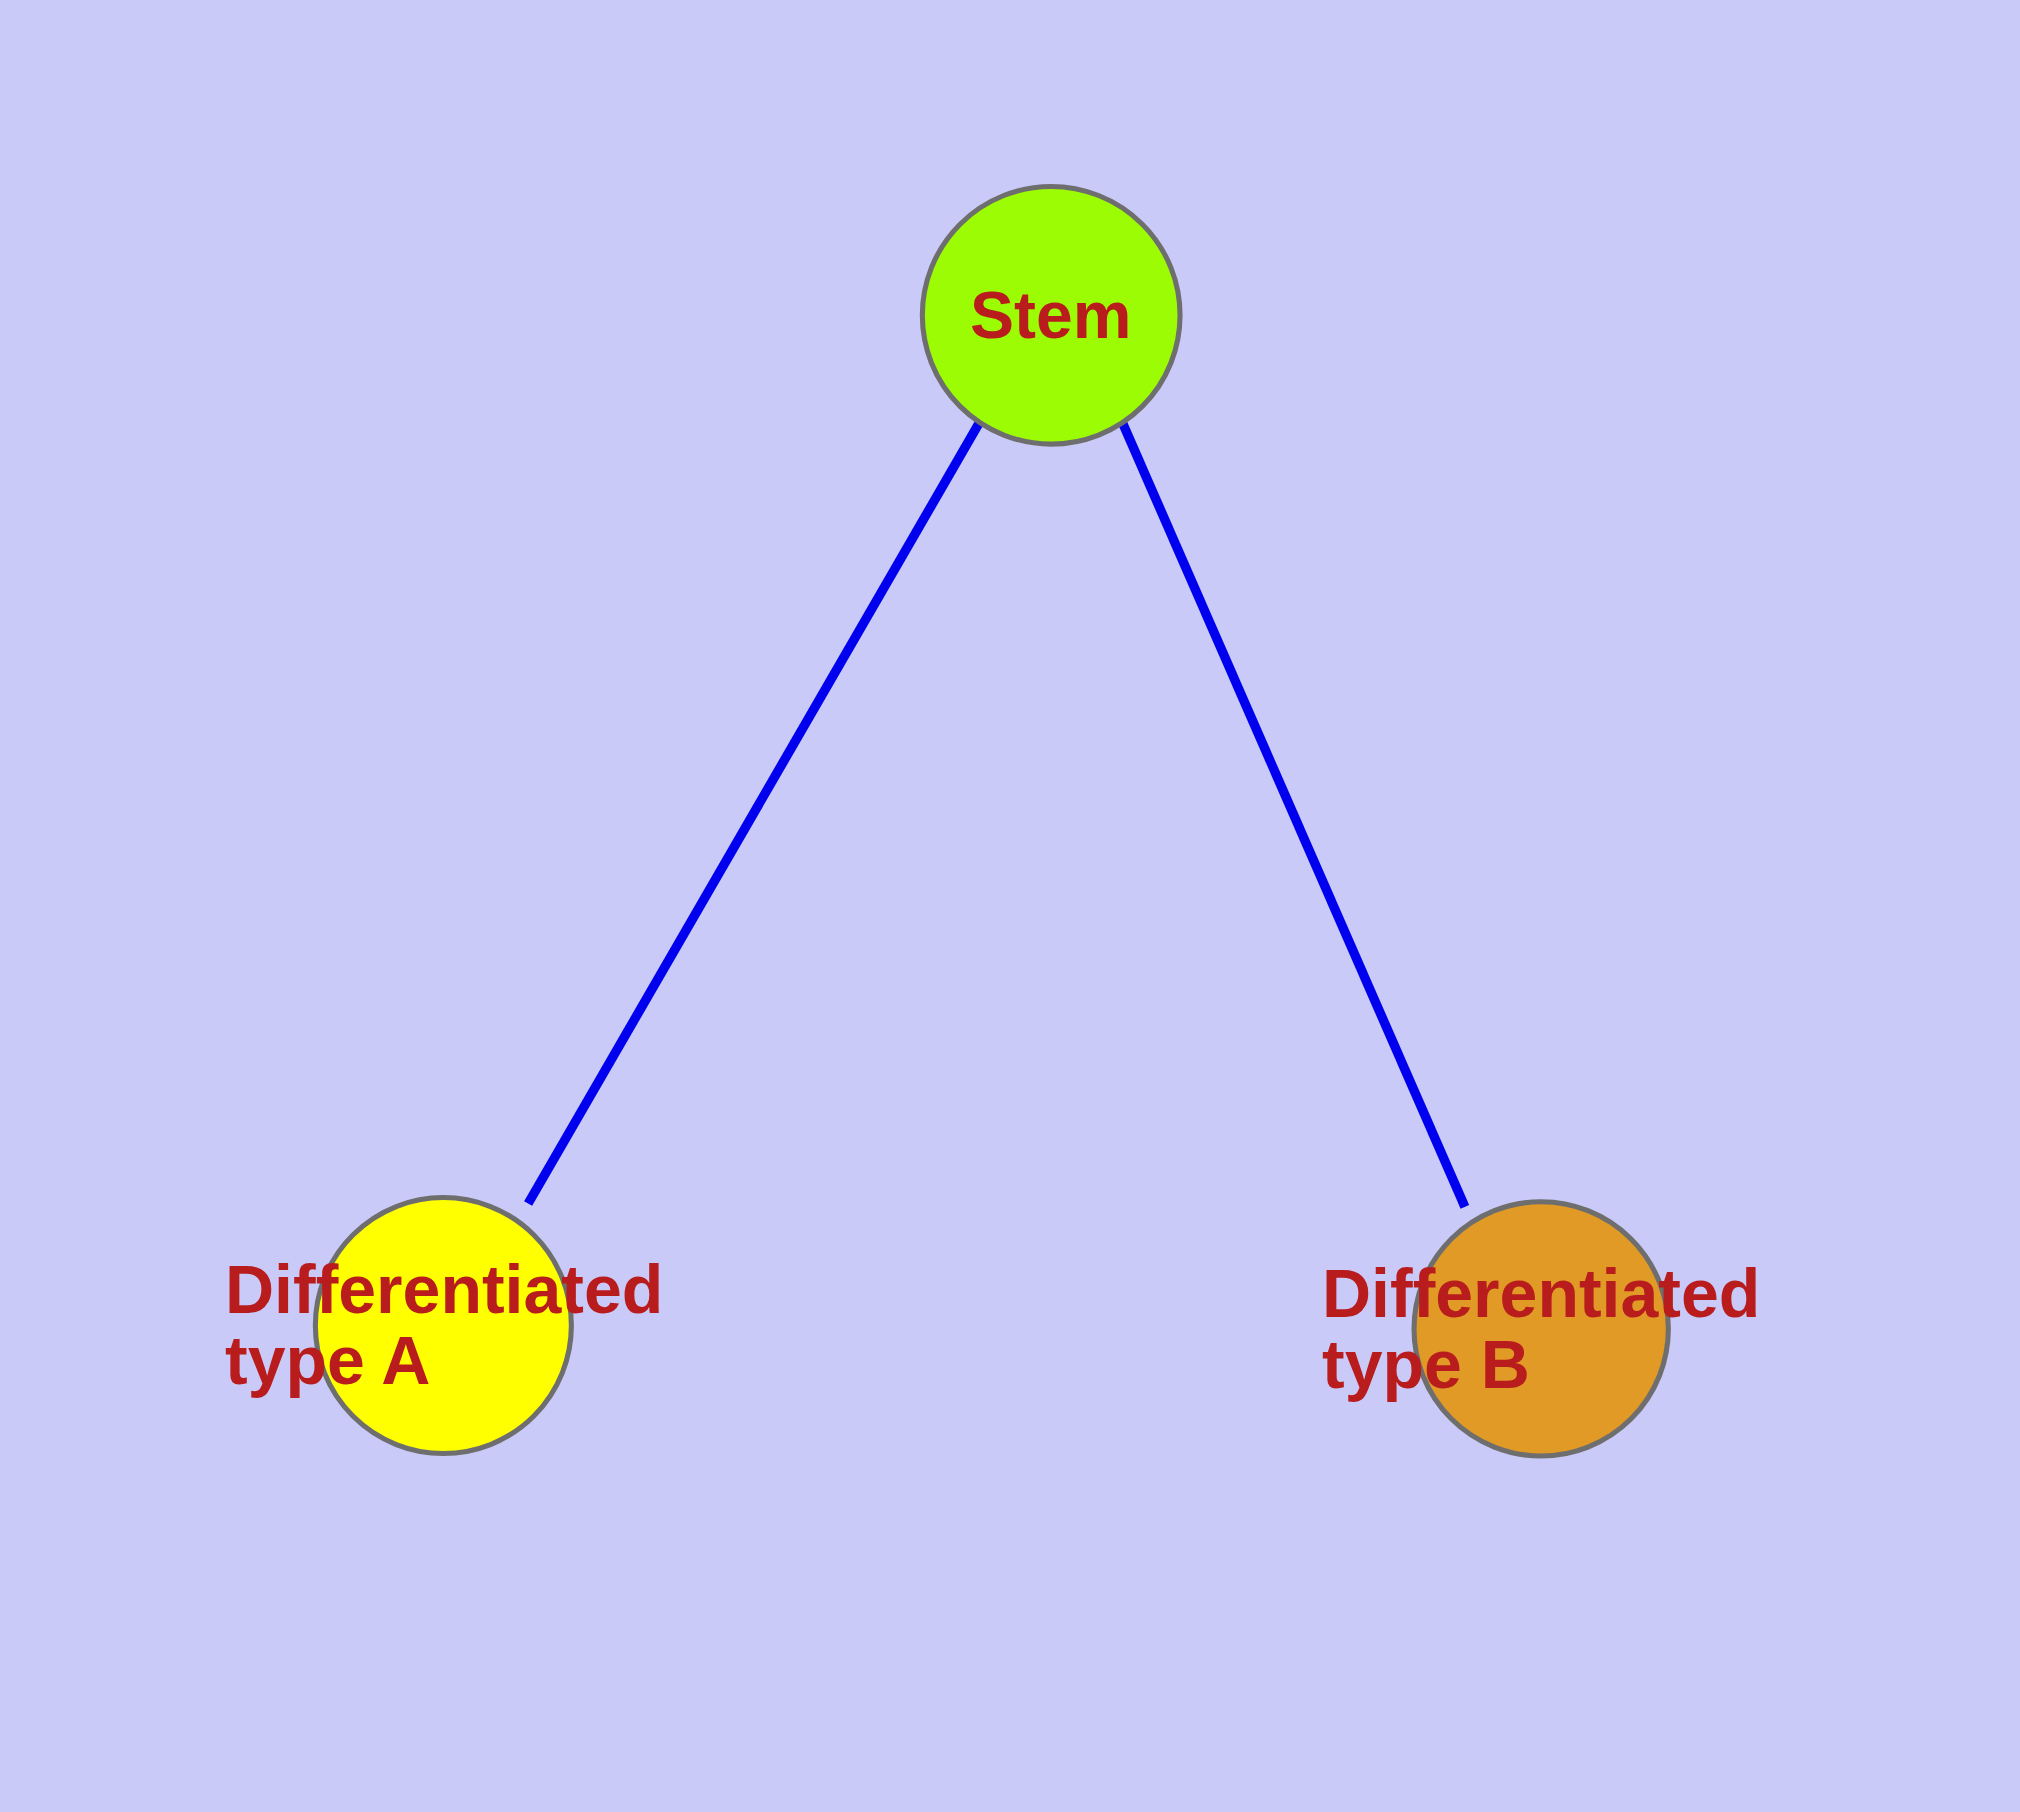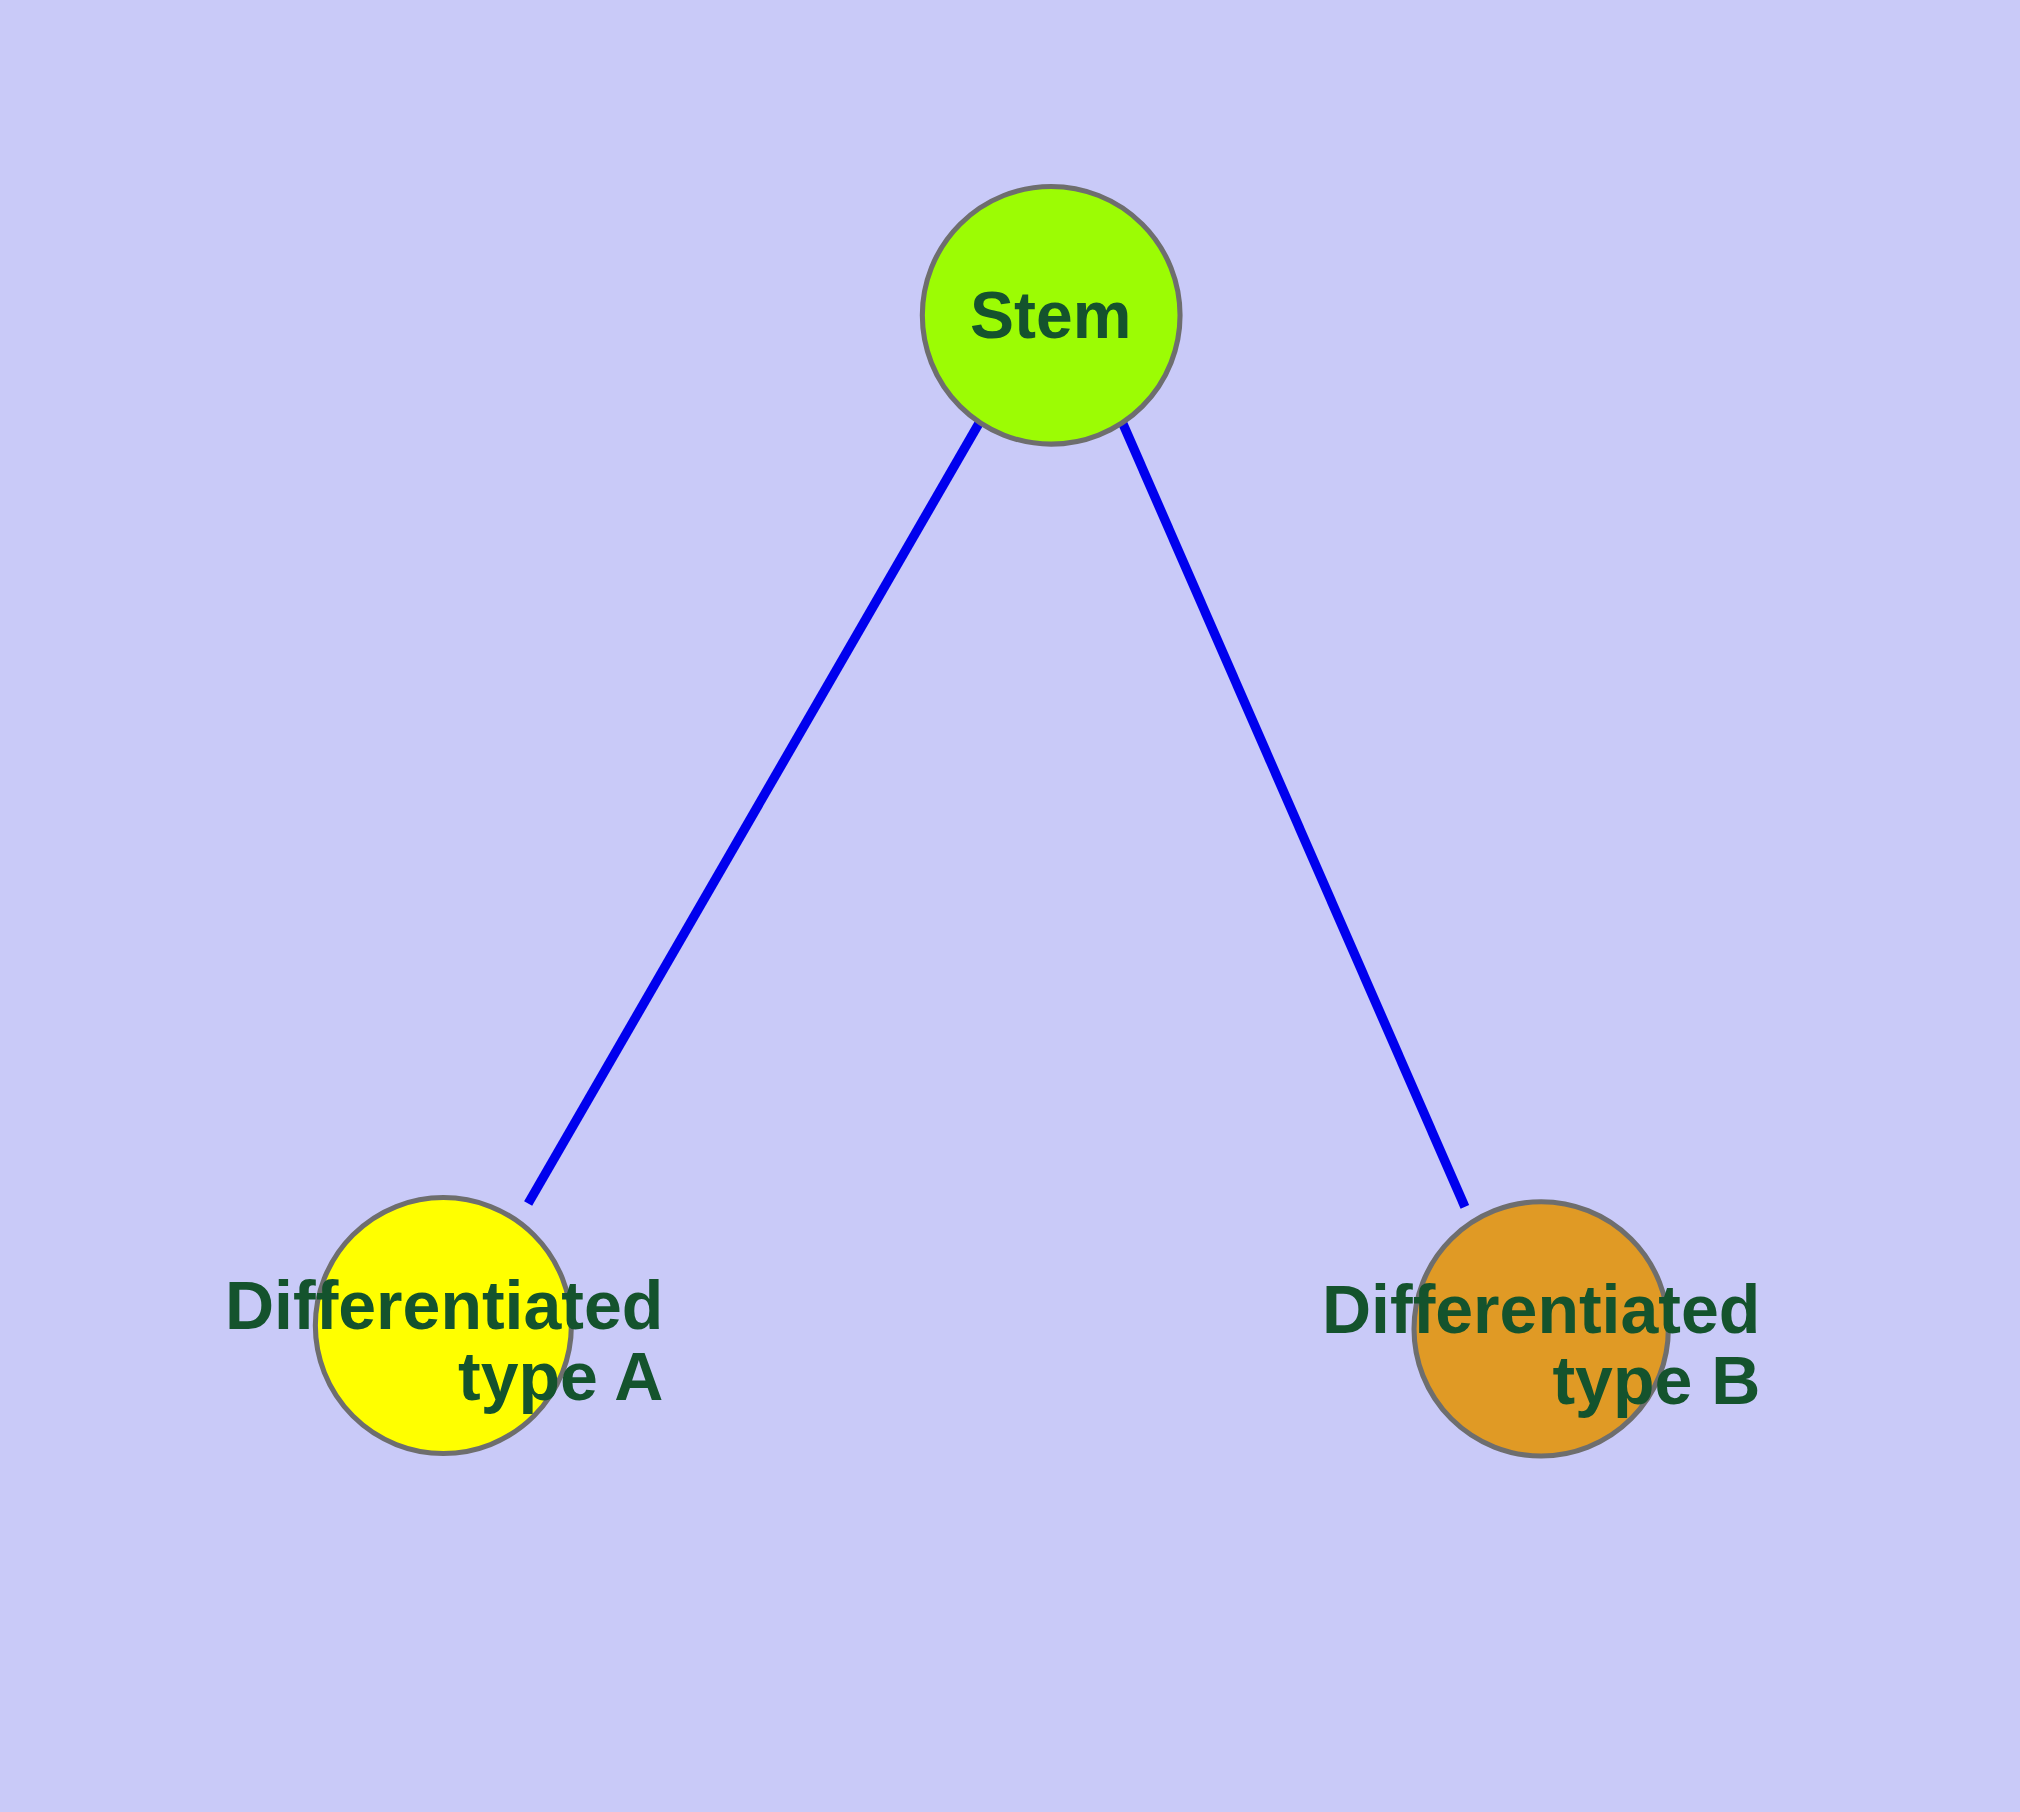--- a/index.html
+++ b/index.html
@@ -19,34 +19,33 @@
   }
   #graph-svg {
     position: absolute;
     left: 0;
     top: 0;
     width: 2021px;
     height: 1812px;
   }
   .node-label {
     position: absolute;
-    text-align: right;
+    text-align: left;
     font-weight: bold;
-    color: #14532d;
+    color: #b91c1c;
     line-height: 1.05;
     white-space: pre;
     pointer-events: none;
     -webkit-font-smoothing: antialiased;
   }
   .node-label.single {
     font-size: 66px;
   }
   .node-label.multi {
     font-size: 68px;
-    margin-top: 16px;
   }
 </style>
 </head>
 <body>
 
 <div id="canvas" style="background: rgb(201, 202, 248);">
 
   <svg id="graph-svg" viewBox="0 0 2384 2138" preserveAspectRatio="none" xmlns="http://www.w3.org/2000/svg">
     <g id="edge-layer">
         <line x1="1158" y1="494" x2="623" y2="1420" stroke="#0000ee" stroke-width="11" stroke-linecap="butt"></line>

